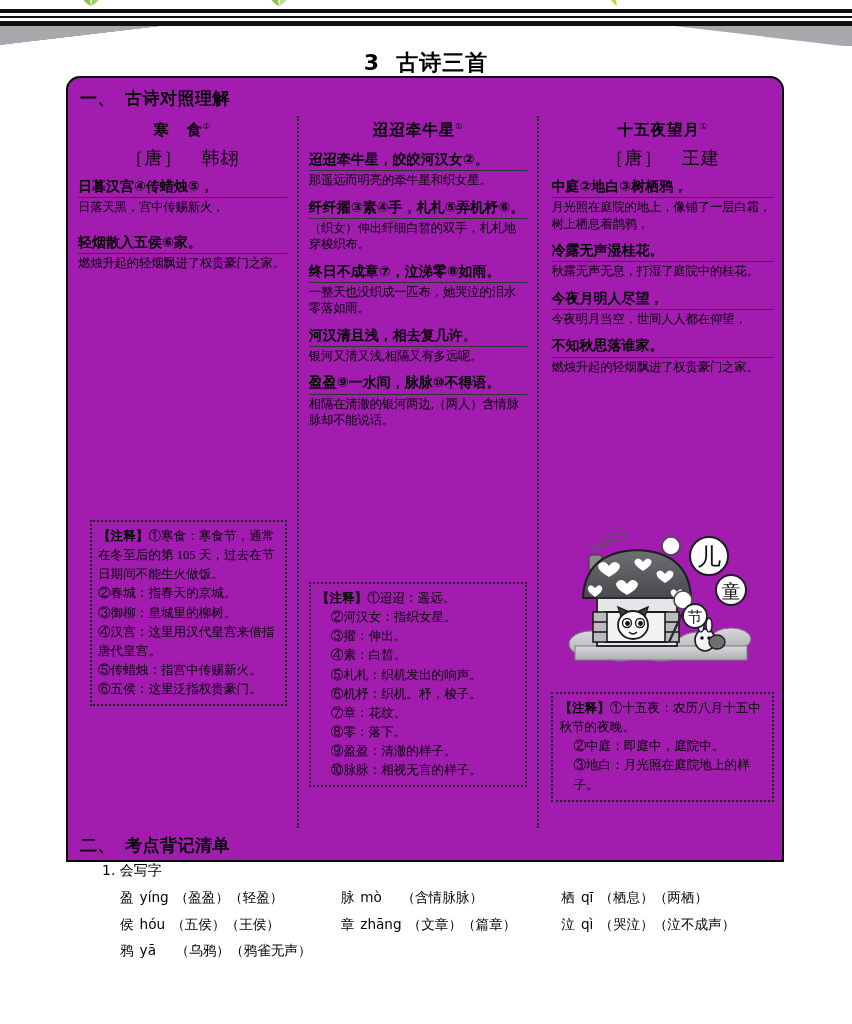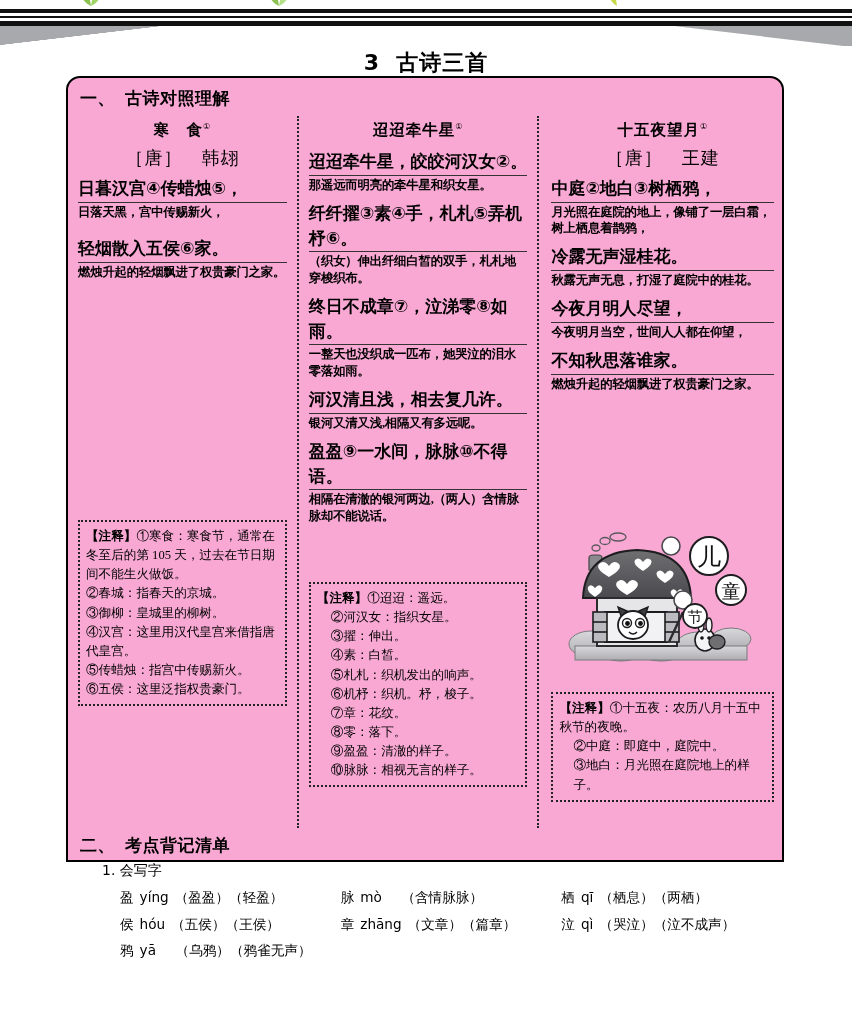--- a/index.html
+++ b/index.html
@@ -39,21 +39,21 @@
   }
   .page-title .num{margin-right:16px;}
 
   
   .frame{
     position:absolute;left:66px;top:76px;
     width:718px;height:786px;
     border:2.5px solid #000;
     border-top-left-radius:14px;border-top-right-radius:14px;
     box-sizing:border-box;
-    background:#f9a8d4;
+    background:#a21caf;
   }
   .sec-head{
     font-family:"DejaVu Sans","Liberation Sans",sans-serif;
     font-weight:bold;font-size:17px;
     padding:9px 0 4px 12px;
     letter-spacing:0.5px;
   }
   .sec-head .dot{margin-right:10px;}
 
   
@@ -66,40 +66,40 @@
 
   .poem-title{
     text-align:center;font-weight:bold;font-size:15.5px;
     font-family:"DejaVu Sans","Liberation Sans",sans-serif;
     margin:4px 0 2px;letter-spacing:1px;
   }
   .author{text-align:center;font-size:18px;margin:5px 0 6px;letter-spacing:1px;}
 
   .verse{margin-bottom:4px;}
   .line{
-    font-size:17px;font-weight:bold;line-height:1.45;
+    font-size:14px;font-weight:bold;line-height:1.45;
     border-bottom:1.4px solid #333;padding-bottom:1px;
     font-family:"DejaVu Sans","Liberation Sans",sans-serif;
   }
-  .trans{font-size:12.4px;line-height:1.32;padding-top:1px;letter-spacing:-0.2px;font-weight:bold;}
+  .trans{font-size:12.4px;line-height:1.32;padding-top:1px;letter-spacing:-0.2px;}
 
   sup{font-size:8px;vertical-align:super;font-weight:normal;}
 
   
   .note{
     border:2px dotted #222;
     padding:5px 6px 5px 6px;
     font-size:12.6px;line-height:1.52;
     box-sizing:border-box;
   }
   .note .hd{font-weight:bold;}
   .note p{margin:0;text-indent:0;}
   .note p.ind{padding-left:14px;}
 
-  .c1 .note{position:absolute;left:0;right:10px;top:404px;}
+  .c1 .note{position:absolute;left:12px;right:10px;top:404px;}
   .c2 .note{position:absolute;left:10px;right:10px;top:466px;}
   .c3 .note{position:absolute;left:12px;right:0;top:576px;}
 
   
   .illus{position:absolute;left:26px;top:410px;width:190px;height:140px;}
 
   
   .sec2{padding:6px 0 0 12px;}
   .sec2 .num{font-size:14px;padding:3px 0 4px 22px;
      font-family:"DejaVu Sans","Liberation Sans",sans-serif;}

